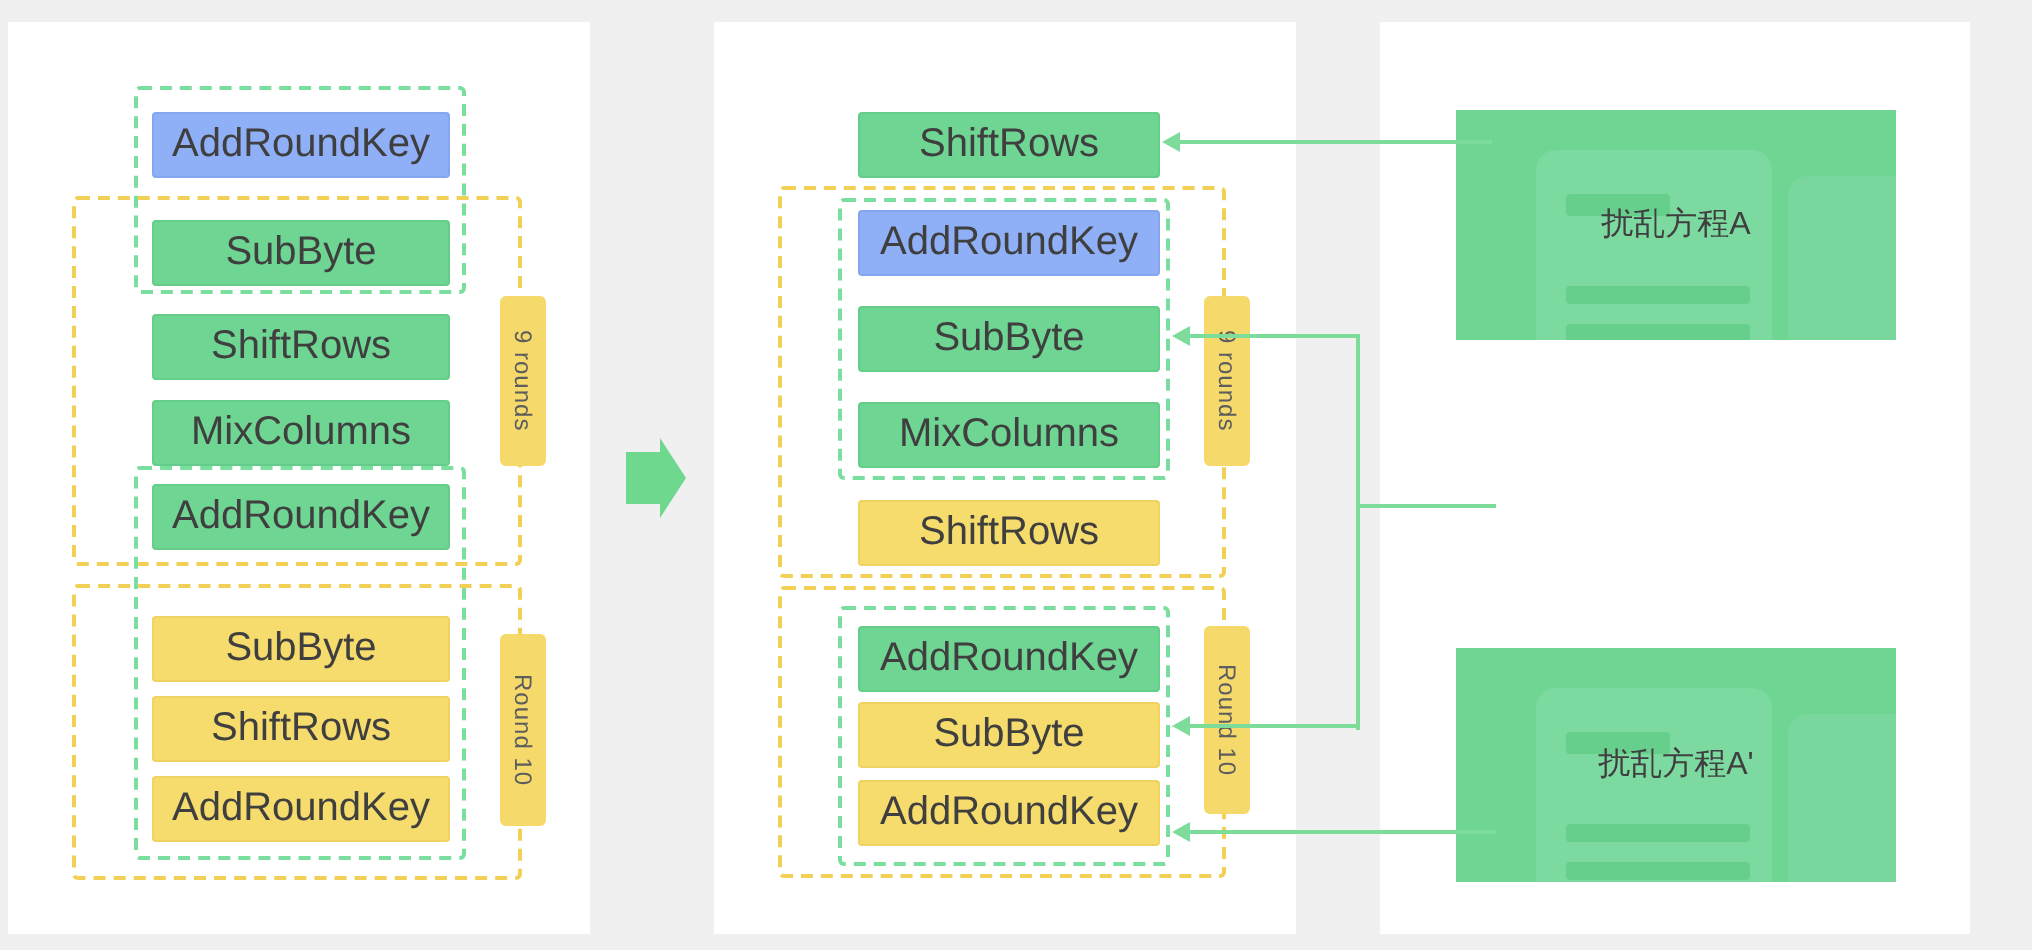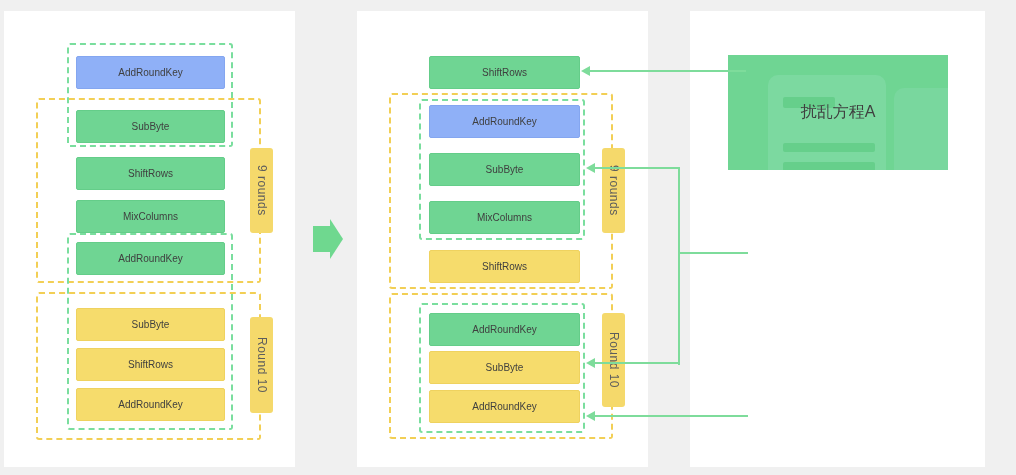--- a/index.html
+++ b/index.html
@@ -16,21 +16,21 @@
   #panel-middle{left:357px;width:291px;}
   #panel-right{left:690px;width:295px;}
 
   .dash{position:absolute;border-radius:3px;}
   .dash.green{border:2px dashed #7ade9e;}
   .dash.yellow{border:2px dashed #f2cf55;}
 
   .op{
     position:absolute;left:72px;height:31px;border-radius:2px;
     display:flex;align-items:center;justify-content:center;
-    font-size:10px;color:#3f3f3f;white-space:nowrap;
+    font-size:20px;color:#3f3f3f;white-space:nowrap;
   }
   #panel-left .op{width:147px;}
   #panel-middle .op{width:149px;}
   .op.green{background:#6fd593;border:1px solid #64cd89;}
   .op.blue{background:#8fb0f7;border:1px solid #84a6f0;}
   .op.yellow{background:#f6dc6c;border:1px solid #efd25f;}
 
   .vlabel{
     position:absolute;width:23px;background:#f5d96b;border-radius:3px;
     writing-mode:vertical-rl;display:flex;align-items:center;justify-content:center;
@@ -159,20 +159,30 @@
       <div class="bar short"></div>
       <div class="bar b2"></div>
       <div class="bar b3"></div>
 
     </div>
     <div class="doc2"></div>
     <span class="card-label">扰乱方程A</span>
   </div>
 
 
+  <div class="card" style="top:313px;height:117px;">
+    <div class="doc">
+      <div class="bar short"></div>
+      <div class="bar b2"></div>
+      <div class="bar b3"></div>
+
+    </div>
+    <div class="doc2"></div>
+    <span class="card-label">扰乱方程A'</span>
+  </div>
 </section>
 
 <div class="hline" style="left:589px;top:70px;width:157px;"></div>
 <div class="ahead" style="left:581px;top:66px;"></div>
 
 <div class="ahead" style="left:586px;top:163px;"></div>
 <div class="hline" style="left:594px;top:167px;width:85px;"></div>
 <div class="vline" style="left:678px;top:167px;height:198px;"></div>
 <div class="hline" style="left:679px;top:252px;width:69px;"></div>
 <div class="ahead" style="left:586px;top:358px;"></div>

